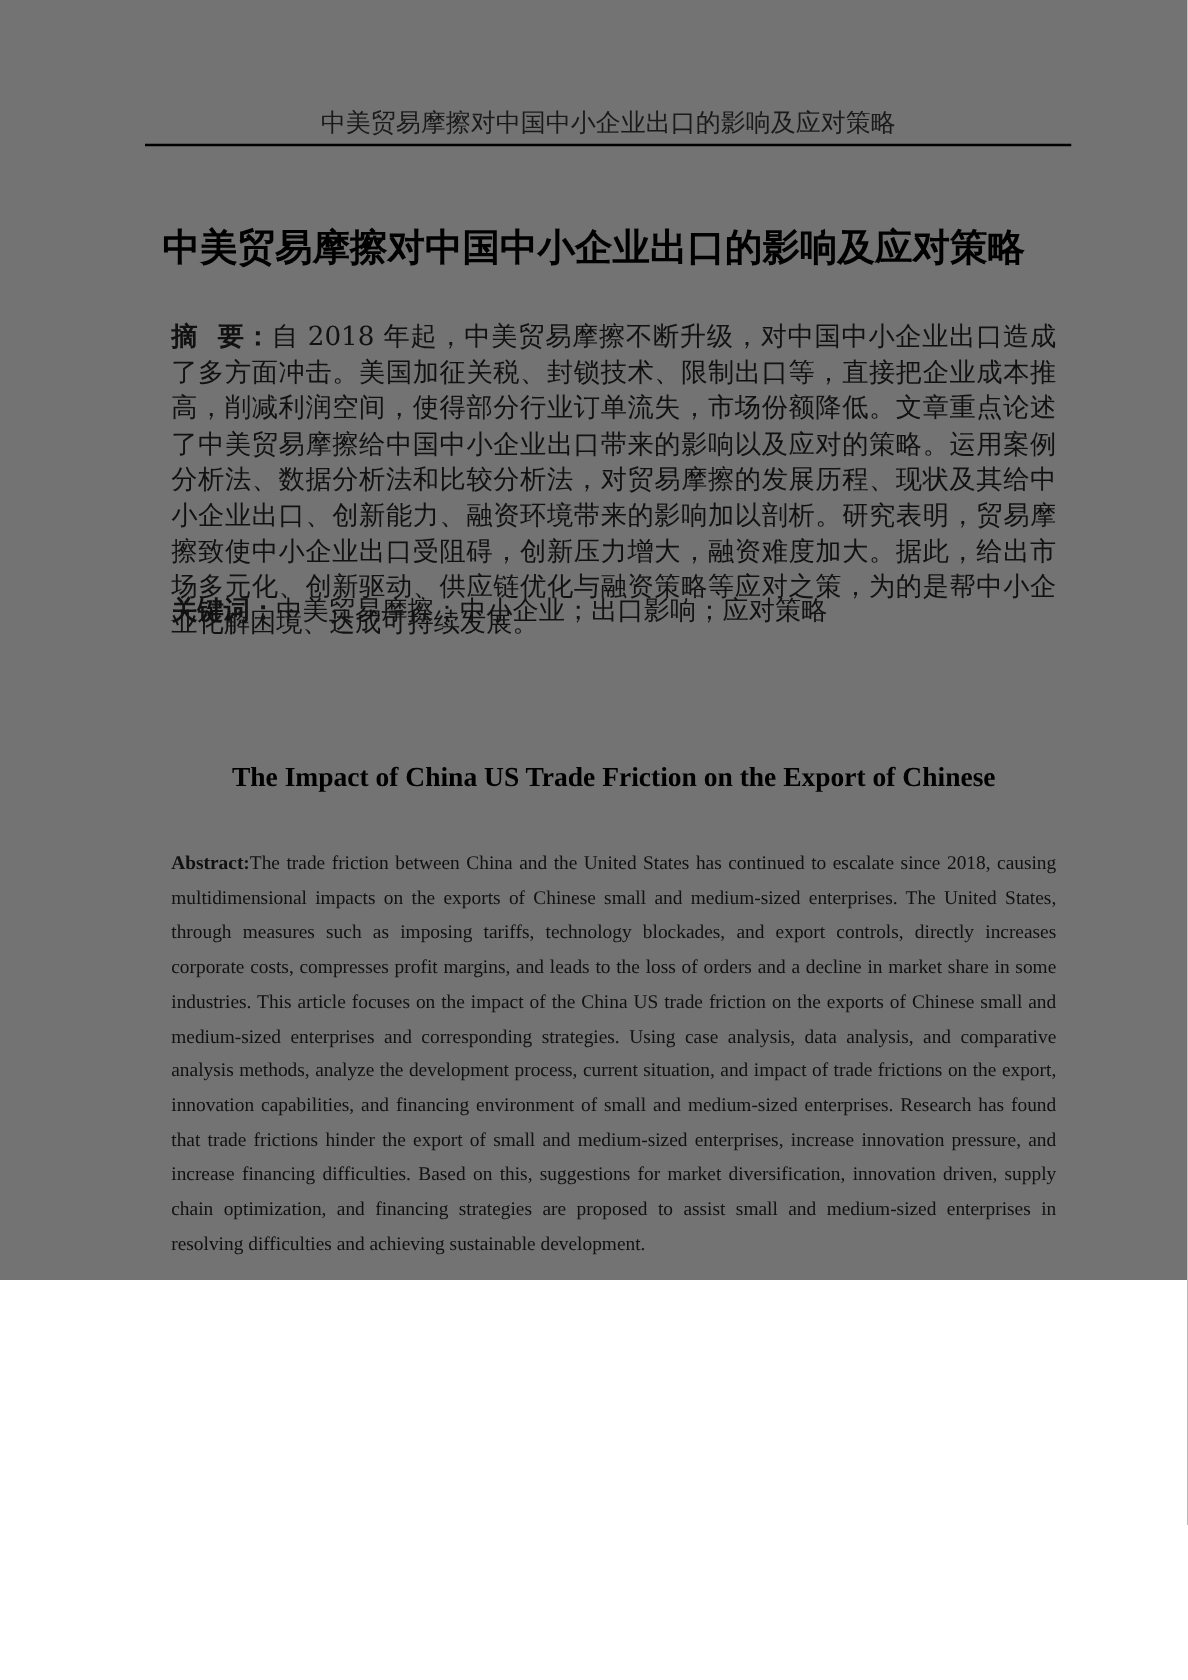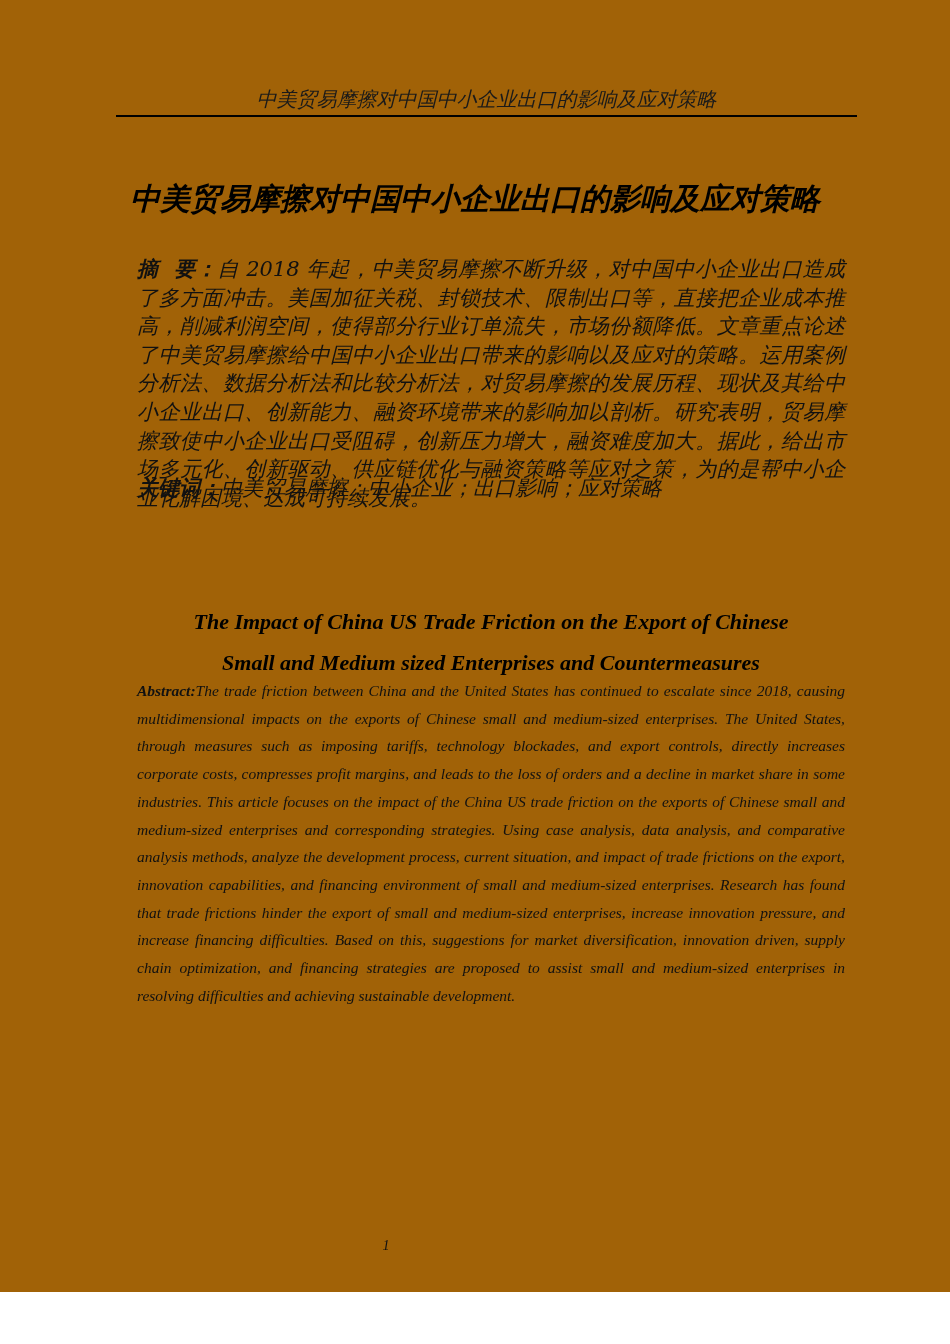--- a/index.html
+++ b/index.html
@@ -3,25 +3,24 @@
 <meta charset="utf-8">
 <style>
   html, body {
     margin: 0;
     padding: 0;
     background: #ffffff;
   }
   .page {
     position: relative;
     width: 950px;
-    height: 1292px;
-    background: #a16207;
+    height: 1024px;
+    background: #737373;
     overflow: hidden;
     color: #111111;
-    font-style: italic;
   }
   
   .running-header {
     position: absolute;
     top: 86px;
     left: 116px;
     width: 741px;
     text-align: center;
     font-family: "Liberation Serif", serif;
     font-size: 20px;
@@ -137,21 +136,20 @@
   <p class="abstract-zh" style="margin:0;">
     <span class="label">摘&nbsp;&nbsp;要：</span><span>自 2018 年起，中美贸易摩擦不断升级，对中国中小企业出口造成了多方面冲击。美国加征关税、封锁技术、限制出口等，直接把企业成本推高，削减利润空间，使得部分行业订单流失，市场份额降低。文章重点论述了中美贸易摩擦给中国中小企业出口带来的影响以及应对的策略。运用案例分析法、数据分析法和比较分析法，对贸易摩擦的发展历程、现状及其给中小企业出口、创新能力、融资环境带来的影响加以剖析。研究表明，贸易摩擦致使中小企业出口受阻碍，创新压力增大，融资难度加大。据此，给出市场多元化、创新驱动、供应链优化与融资策略等应对之策，为的是帮中小企业化解困境、达成可持续发展。</span>
   </p>
 
   <p class="keywords-zh" style="margin:0;">
     <span class="label">关键词：</span><span>中美贸易摩擦；中小企业；出口影响；应对策略</span>
   </p>
 
   <div class="title-en">
     <div>The Impact of China US Trade Friction on the Export of Chinese</div>
-    <div>Small and Medium sized Enterprises and Countermeasures</div>
   </div>
 
   <p class="abstract-en" style="margin:0;">
     <span class="label">Abstract:</span><span>The trade friction between China and the United States has continued to escalate since 2018, causing multidimensional impacts on the exports of Chinese small and medium-sized enterprises. The United States, through measures such as imposing tariffs, technology blockades, and export controls, directly increases corporate costs, compresses profit margins, and leads to the loss of orders and a decline in market share in some industries. This article focuses on the impact of the China US trade friction on the exports of Chinese small and medium-sized enterprises and corresponding strategies. Using case analysis, data analysis, and comparative analysis methods, analyze the development process, current situation, and impact of trade frictions on the export, innovation capabilities, and financing environment of small and medium-sized enterprises. Research has found that trade frictions hinder the export of small and medium-sized enterprises, increase innovation pressure, and increase financing difficulties. Based on this, suggestions for market diversification, innovation driven, supply chain optimization, and financing strategies are proposed to assist small and medium-sized enterprises in resolving difficulties and achieving sustainable development.</span>
   </p>
 
 
   <div class="page-number">1</div>
 
 </div>

